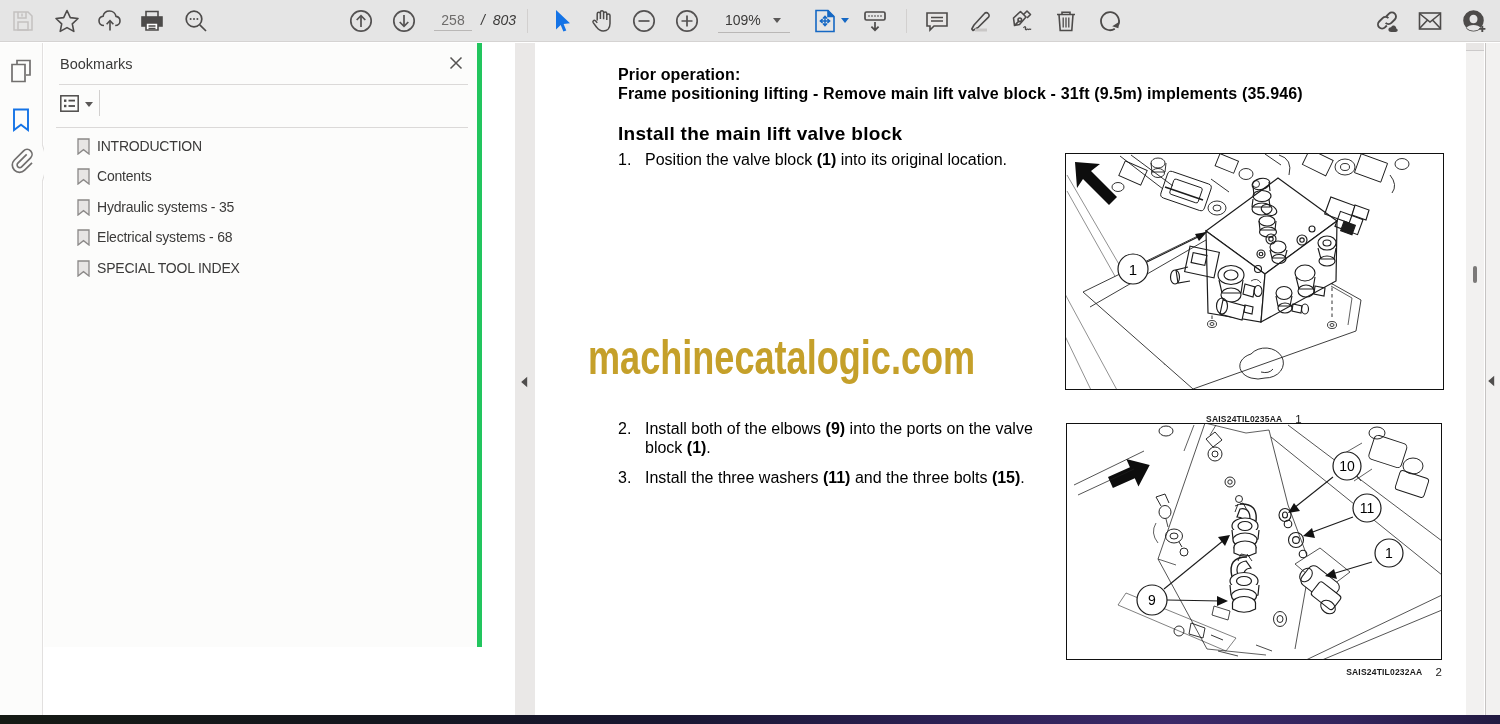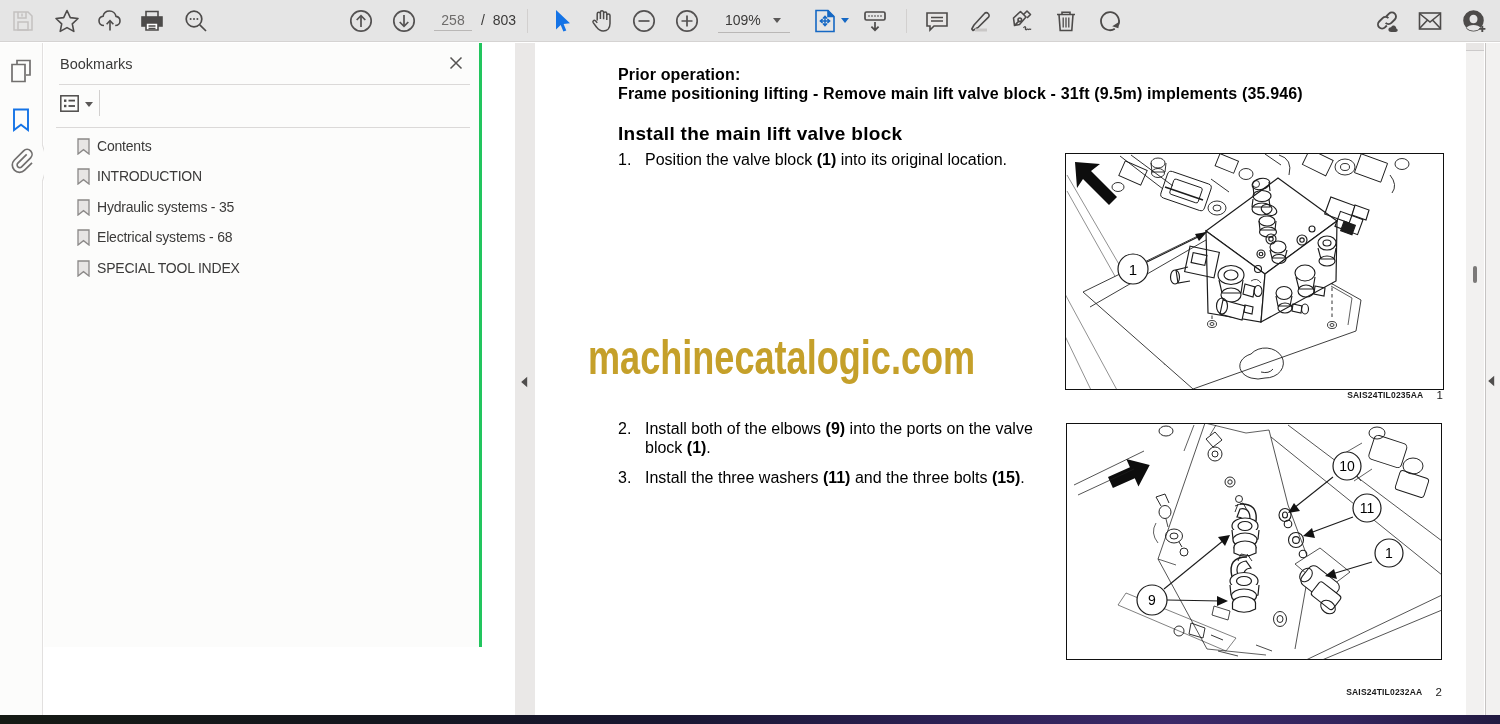--- a/index.html
+++ b/index.html
@@ -7,34 +7,34 @@
   font-family:"Liberation Sans", sans-serif; }
 #app { position:relative; width:1500px; height:724px; }
 
 
 #toolbar { position:absolute; left:0; top:0; width:1500px; height:42px;
   background:#e5e5e5; border-bottom:1px solid #d5d3d2; }
 .tbi { position:absolute; top:8px; width:26px; height:26px; }
 .vsep { position:absolute; top:9px; width:1px; height:24px; background:#d2d0cf; }
 #pgnum { position:absolute; left:434px; top:11px; width:38px; height:20px;
   border-bottom:1px solid #b9b7b6; color:#6e6c6b; font-size:14px; text-align:center; line-height:19px;}
-#pgtotal { position:absolute; left:481px; top:12px; color:#3b3a39; font-size:14px; }
+#pgtotal { position:absolute; left:481px; top:12px; color:#3b3a39; font-size:14px;font-style:italic; }
 #zoomtxt { position:absolute; left:718px; top:12px; width:72px; text-align:left; color:#3b3a39; font-size:14px;
   border-bottom:1px solid #b9b7b6; height:21px; padding-left:7px;}
 .caret { position:absolute; width:0; height:0; border-left:4px solid transparent;
   border-right:4px solid transparent; border-top:5px solid #5a5857; }
 
 
 #strip { position:absolute; left:0; top:43px; width:43px; height:672px;
   background:#fcfcfb; border-right:1px solid #e2e0df; }
 .stripicon { position:absolute; left:8px; width:26px; height:26px; }
 
 
 #panel { position:absolute; left:44px; top:43px; width:438px; height:604px;
-  background:#fcfcfb; border-right:3px solid #22c55e; }
+  background:#fcfcfb; border-right:5px solid #22c55e; }
 #paneltitle { position:absolute; left:16px; top:13px; font-size:14.5px; color:#3b3a39; }
 #panelx { position:absolute; left:405px; top:13px; width:14px; height:14px; }
 .phr { position:absolute; left:15px; right:9px; height:1px; background:#dbd9d8; }
 #optbox { position:absolute; left:16px; top:52px; width:19px; height:17px; }
 #optcaret { left:41px; top:59px; }
 #optsep { position:absolute; left:55px; top:47px; width:1px; height:26px; background:#d2d0cf; }
 #bklist { position:absolute; left:0; top:88px; width:442px; }
 .bkitem { position:relative; height:30.4px; }
 .bkitem svg { position:absolute; left:33px; top:7px; }
 .bkitem span { position:absolute; left:53px; top:7px; font-size:14px; letter-spacing:-0.2px; color:#3b3a39; }
@@ -211,27 +211,27 @@
       <path d="M8.5 11 h6.5" stroke-width="1.8"></path>
     </svg>
     <div class="caret" id="optcaret"></div>
     <div id="optsep"></div>
     <div class="phr" style="top:84px; left:12px"></div>
     <div id="bklist">
       <div class="bkitem">
           <svg width="13" height="17" viewBox="0 0 13 17" fill="#e7e5e4" stroke="#8a8887" stroke-width="1.3">
             <path d="M1 1 h11 v15 l-5.5 -4.3 L1 16 z"></path>
           </svg>
-          <span>Contents</span>
+          <span>INTRODUCTION</span>
         </div>
       <div class="bkitem">
           <svg width="13" height="17" viewBox="0 0 13 17" fill="#e7e5e4" stroke="#8a8887" stroke-width="1.3">
             <path d="M1 1 h11 v15 l-5.5 -4.3 L1 16 z"></path>
           </svg>
-          <span>INTRODUCTION</span>
+          <span>Contents</span>
         </div>
       <div class="bkitem">
           <svg width="13" height="17" viewBox="0 0 13 17" fill="#e7e5e4" stroke="#8a8887" stroke-width="1.3">
             <path d="M1 1 h11 v15 l-5.5 -4.3 L1 16 z"></path>
           </svg>
           <span>Hydraulic systems - 35</span>
         </div>
       <div class="bkitem">
           <svg width="13" height="17" viewBox="0 0 13 17" fill="#e7e5e4" stroke="#8a8887" stroke-width="1.3">
             <path d="M1 1 h11 v15 l-5.5 -4.3 L1 16 z"></path>
@@ -371,21 +371,21 @@
           <ellipse cx="157" cy="153" rx="5.5" ry="8"></ellipse>
           <path d="M180 152 l8 2 -1 7 -8 -2 z"></path>
           <path d="M186 128 q6 -4 10 2" stroke-width="0.8"></path>
         </g>
 
         <circle cx="68" cy="116" r="15" stroke-width="1.2" fill="#fff"></circle>
         <text x="68" y="121.5" font-size="15" fill="#000" stroke="none" text-anchor="middle" font-family="Liberation Sans">1</text>
         <path d="M82 109 L135 83" stroke-width="1.1"></path>
         <polygon points="142,79 130,81 134,88" fill="#111" stroke="none"></polygon>
       </svg>
-      <div class="figcap" style="left:530px; top:345px; width:378px; text-align:right;">SAIS24TIL0235AA<b>1</b></div>
+      <div class="figcap" style="left:530px; top:369px; width:378px; text-align:center;">SAIS24TIL0235AA<b>1</b></div>
       <svg class="fig" id="fig2" style="left:531px; top:380px;" width="376" height="237" viewBox="0 0 376 237" fill="none" stroke="#1c1c1c" stroke-width="1">
         <rect x="0.5" y="0.5" width="375" height="236" stroke="#111" fill="#fff"></rect>
         <g transform="translate(42,54) rotate(-24)">
           <path d="M0 0 h24 v-9 l19 15 l-19 15 v-9 h-24 z" fill="#0d0d0d" stroke="none"></path>
         </g>
         <path d="M8 62 L78 28 M12 72 L68 46" stroke-width="0.75"></path>
         <path d="M139 0 L92 136 L141 226 M203 7 L222 82 L244 141 L229 226" stroke-width="0.75"></path>
         <path d="M92 136 L110 142 M141 226 L200 232" stroke-width="0.7"></path>
         <path d="M222 2 L376 118 M205 14 L376 152 M240 237 L376 172 M256 237 L376 187" stroke-width="0.75"></path>
         <path d="M139 0 L180 10 L203 7" stroke-width="0.7"></path>
@@ -483,21 +483,21 @@
           <circle cx="281" cy="43" r="14" stroke="#1c1c1c" stroke-width="1.2" fill="#fff"></circle>
           <circle cx="301" cy="85" r="14" stroke="#1c1c1c" stroke-width="1.2" fill="#fff"></circle>
           <circle cx="323" cy="130" r="14" stroke="#1c1c1c" stroke-width="1.2" fill="#fff"></circle>
           <circle cx="86" cy="177" r="15" stroke="#1c1c1c" stroke-width="1.2" fill="#fff"></circle>
           <text x="281" y="48">10</text>
             <text x="301" y="90">11</text>
             <text x="323" y="135">1</text>
             <text x="86" y="182">9</text>
         </g>
       </svg>
-      <div class="figcap" style="left:531px; top:642px; width:376px; text-align:right;">SAIS24TIL0232AA<b>2</b></div>
+      <div class="figcap" style="left:531px; top:622px; width:376px; text-align:right;">SAIS24TIL0232AA<b>2</b></div>
     </div>
     <svg id="collapseL" width="8" height="12" viewBox="0 0 8 12">
         <path d="M7.2 0.8 L1.2 6 L7.2 11.2 z" fill="#504e4d"></path>
       </svg>
   </div>
   <div id="scrollzone">
       <div id="scrolltop"></div>
       <div id="thumb"></div>
     </div>
   <div id="rstrip"></div>

